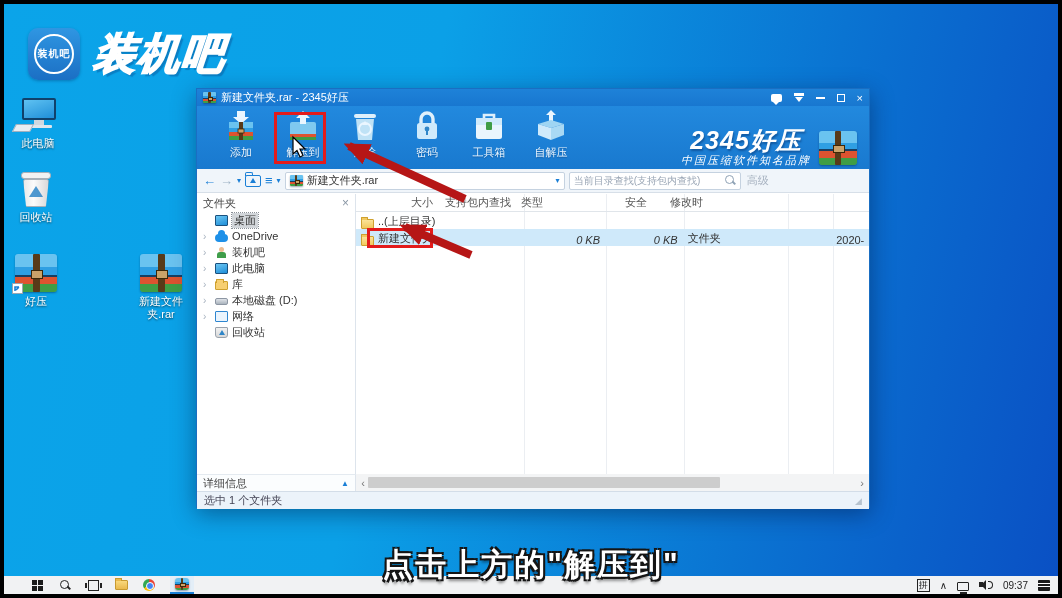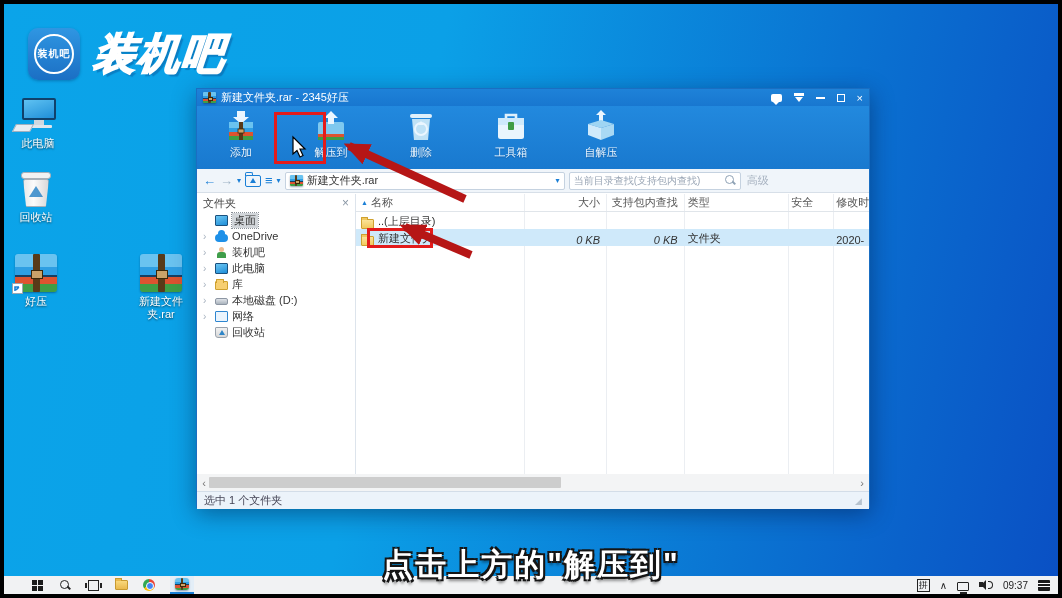--- a/index.html
+++ b/index.html
@@ -68,21 +68,21 @@
   .ic-bubble::after { content:""; position:absolute; left:2px; bottom:-3px;
         border-left:3px solid transparent; border-right:3px solid transparent; border-top:3px solid #fff;}
   .ic-skin { width:10px; height:9px; position:relative;}
   .ic-skin::before { content:""; position:absolute; left:0; top:0; width:10px; height:2.5px; background:#fff;}
   .ic-skin::after { content:""; position:absolute; left:1px; top:4px;
         border-left:4px solid transparent; border-right:4px solid transparent; border-top:5px solid #fff;}
   .ic-min { width:9px; height:2px; background:#fff; }
   .ic-max { width:8px; height:8px; border:1.5px solid #fff; }
 
   .toolbar { position:absolute; left:0; top:17px; width:100%; height:63px;
-        background:linear-gradient(180deg,#2289de,#1979cf); display:flex; align-items:flex-start; padding:4px 0 0 13px;gap:28px;}
+        background:linear-gradient(180deg,#2289de,#1979cf); display:flex; align-items:flex-start; padding:4px 0 0 13px;}
   .tbtn { width:62px; height:55px; display:flex; flex-direction:column; align-items:center; justify-content:flex-start;
         color:#eaf6ff; font-size:11px; gap:3px; }
   .tbtn .ticon { width:36px; height:32px; display:flex; align-items:center; justify-content:center;}
   .tbtn .tlbl { text-shadow:0 1px 1px rgba(0,40,90,.4); }
   .brand { position:absolute; right:12px; top:22px; display:flex; align-items:center; gap:8px; }
   .brand-txt { text-align:center; color:#fff; }
   .brand-title { font-size:25px; font-weight:bold; font-style:italic; letter-spacing:1px;
         text-shadow:1px 2px 2px rgba(6,50,110,.5); line-height:24px;}
   .brand-tag { font-size:11px; font-family:"DejaVu Serif","Liberation Serif",serif; font-style:italic; letter-spacing:2px; margin-top:1px;}
   .brand .hz-brand { width:38px; height:34px; }
@@ -314,20 +314,31 @@
               <rect x="4" y="4" width="22" height="4" rx="2" fill="#dff0fb"></rect>
               <path d="M6 9 h18 l-2 21 h-14 z" fill="#bfe2f6"></path>
               <circle cx="15" cy="19" r="6" fill="none" stroke="#eaf6ff" stroke-width="2"></circle>
               <path d="M15 11 l3 4 h-6 z" fill="#eaf6ff"></path>
             </svg>
           </div>
           <div class="tlbl">删除</div>
         </div>
         <div class="tbtn">
           <div class="ticon">
+            <svg width="28" height="32" viewBox="0 0 28 32">
+              <path d="M8 14 v-5 a6 6 0 0 1 12 0 v5" fill="none" stroke="#dff0fb" stroke-width="3.4"></path>
+              <rect x="4" y="13" width="20" height="16" rx="2.5" fill="#cfeafb"></rect>
+              <circle cx="14" cy="19" r="2.4" fill="#2f86c8"></circle>
+              <rect x="13" y="20" width="2" height="5" fill="#2f86c8"></rect>
+            </svg>
+          </div>
+          <div class="tlbl">密码</div>
+        </div>
+        <div class="tbtn">
+          <div class="ticon">
             <svg width="32" height="32" viewBox="0 0 32 32">
               <path d="M11 8 v-3 h10 v3" fill="none" stroke="#dff0fb" stroke-width="2.6"></path>
               <rect x="3" y="8" width="26" height="21" rx="2.5" fill="#e9f5fd"></rect>
               <rect x="3" y="8" width="26" height="7" fill="#cfeafb"></rect>
               <rect x="13" y="12" width="6" height="8" rx="1" fill="#3f9d45"></rect>
             </svg>
           </div>
           <div class="tlbl">工具箱</div>
         </div>
         <div class="tbtn">
@@ -335,20 +346,27 @@
             <svg width="34" height="32" viewBox="0 0 34 32">
               <path d="M17 0 l5 5 h-3 v6 h-4 v-6 h-3 z" fill="#eaf6ff"></path>
               <path d="M4 14 l13 -4 13 4 -13 4 z" fill="#9fd5f3"></path>
               <path d="M4 14 v11 l13 5 v-12 z" fill="#cfeafb"></path>
               <path d="M30 14 v11 l-13 5 v-12 z" fill="#a9d9f4"></path>
             </svg>
           </div>
           <div class="tlbl">自解压</div>
         </div>
 
+        <div class="brand">
+          <div class="brand-txt">
+            <div class="brand-title">2345好压</div>
+            <div class="brand-tag">中国压缩软件知名品牌</div>
+          </div>
+          <div class="hz hz-brand"></div>
+        </div>
       </div>
 
       <div class="navbar">
         <span class="nav-glyph">←</span>
         <span class="nav-glyph disabled">→</span>
         <span class="drop">▾</span>
         <span class="upfolder"></span>
         <span class="nav-glyph">≡</span>
         <span class="drop">▾</span>
         <div class="addr">
@@ -411,24 +429,20 @@
             </div>
         </div>
 
         <div class="files">
           <div class="gridline" style="left:168px;"></div>
           <div class="gridline" style="left:250px;"></div>
           <div class="gridline" style="left:328px;"></div>
           <div class="gridline" style="left:432px;"></div>
           <div class="gridline" style="left:477px;"></div>
           <div class="fhead">
-            <div class="fh c-name">
-              <span class="sort">▲</span>
-              <span>名称</span>
-              </div>
             <div class="fh r c-size">大小</div>
             <div class="fh r c-packed">支持包内查找</div>
             <div class="fh c-type">类型</div>
             <div class="fh c-sec">安全</div>
             <div class="fh c-mod">修改时</div>
           </div>
           <div class="frow">
             <div class="fc c-name">
                 <span class="fico"></span>
               <span>..(上层目录)</span>
@@ -447,20 +461,24 @@
             <div class="fc r c-size">0 KB</div>
             <div class="fc r c-packed">0 KB</div>
             <div class="fc c-type">文件夹</div>
             <div class="fc c-sec"></div>
             <div class="fc c-mod">2020-</div>
           </div>
         </div>
       </div>
 
       <div class="details">
+        <div class="det-left">
+          <span>详细信息</span>
+          <span class="det-toggle">▲</span>
+        </div>
         <div class="hscroll">
           <span class="sarrow">‹</span>
           <div class="sthumb"></div>
           <span class="sarrow right">›</span>
         </div>
       </div>
 
       <div class="statusbar">
         <span>选中 1 个文件夹</span>
         <span class="grip">◢</span>

